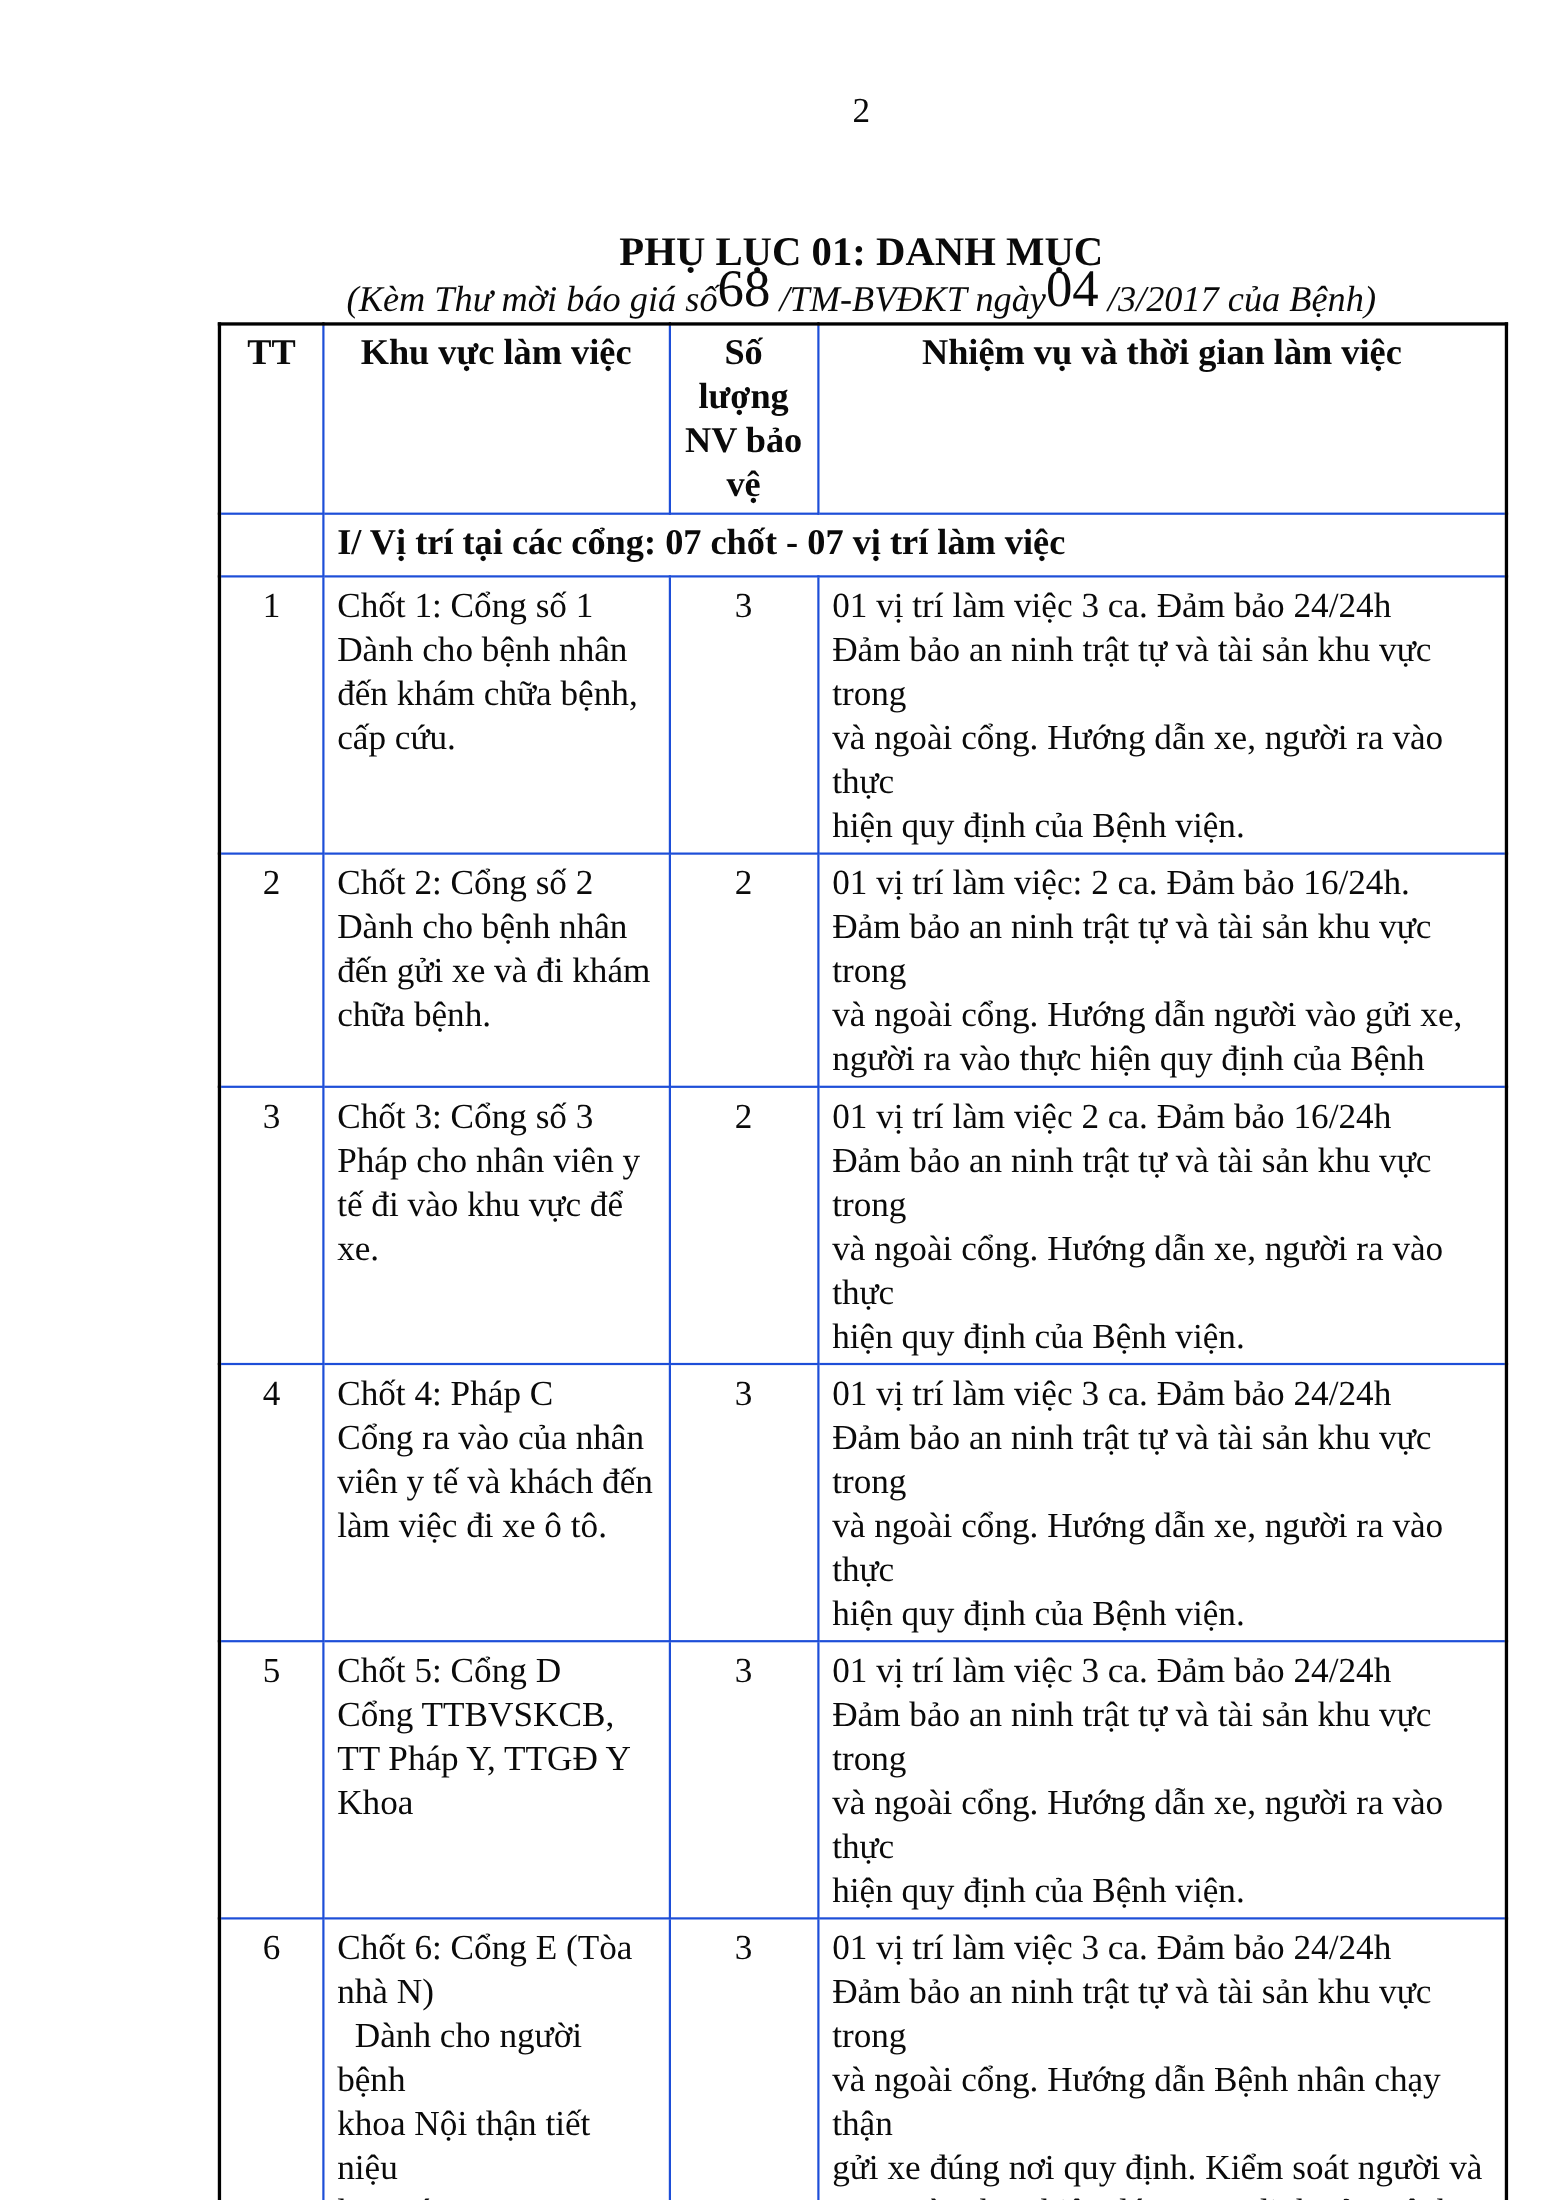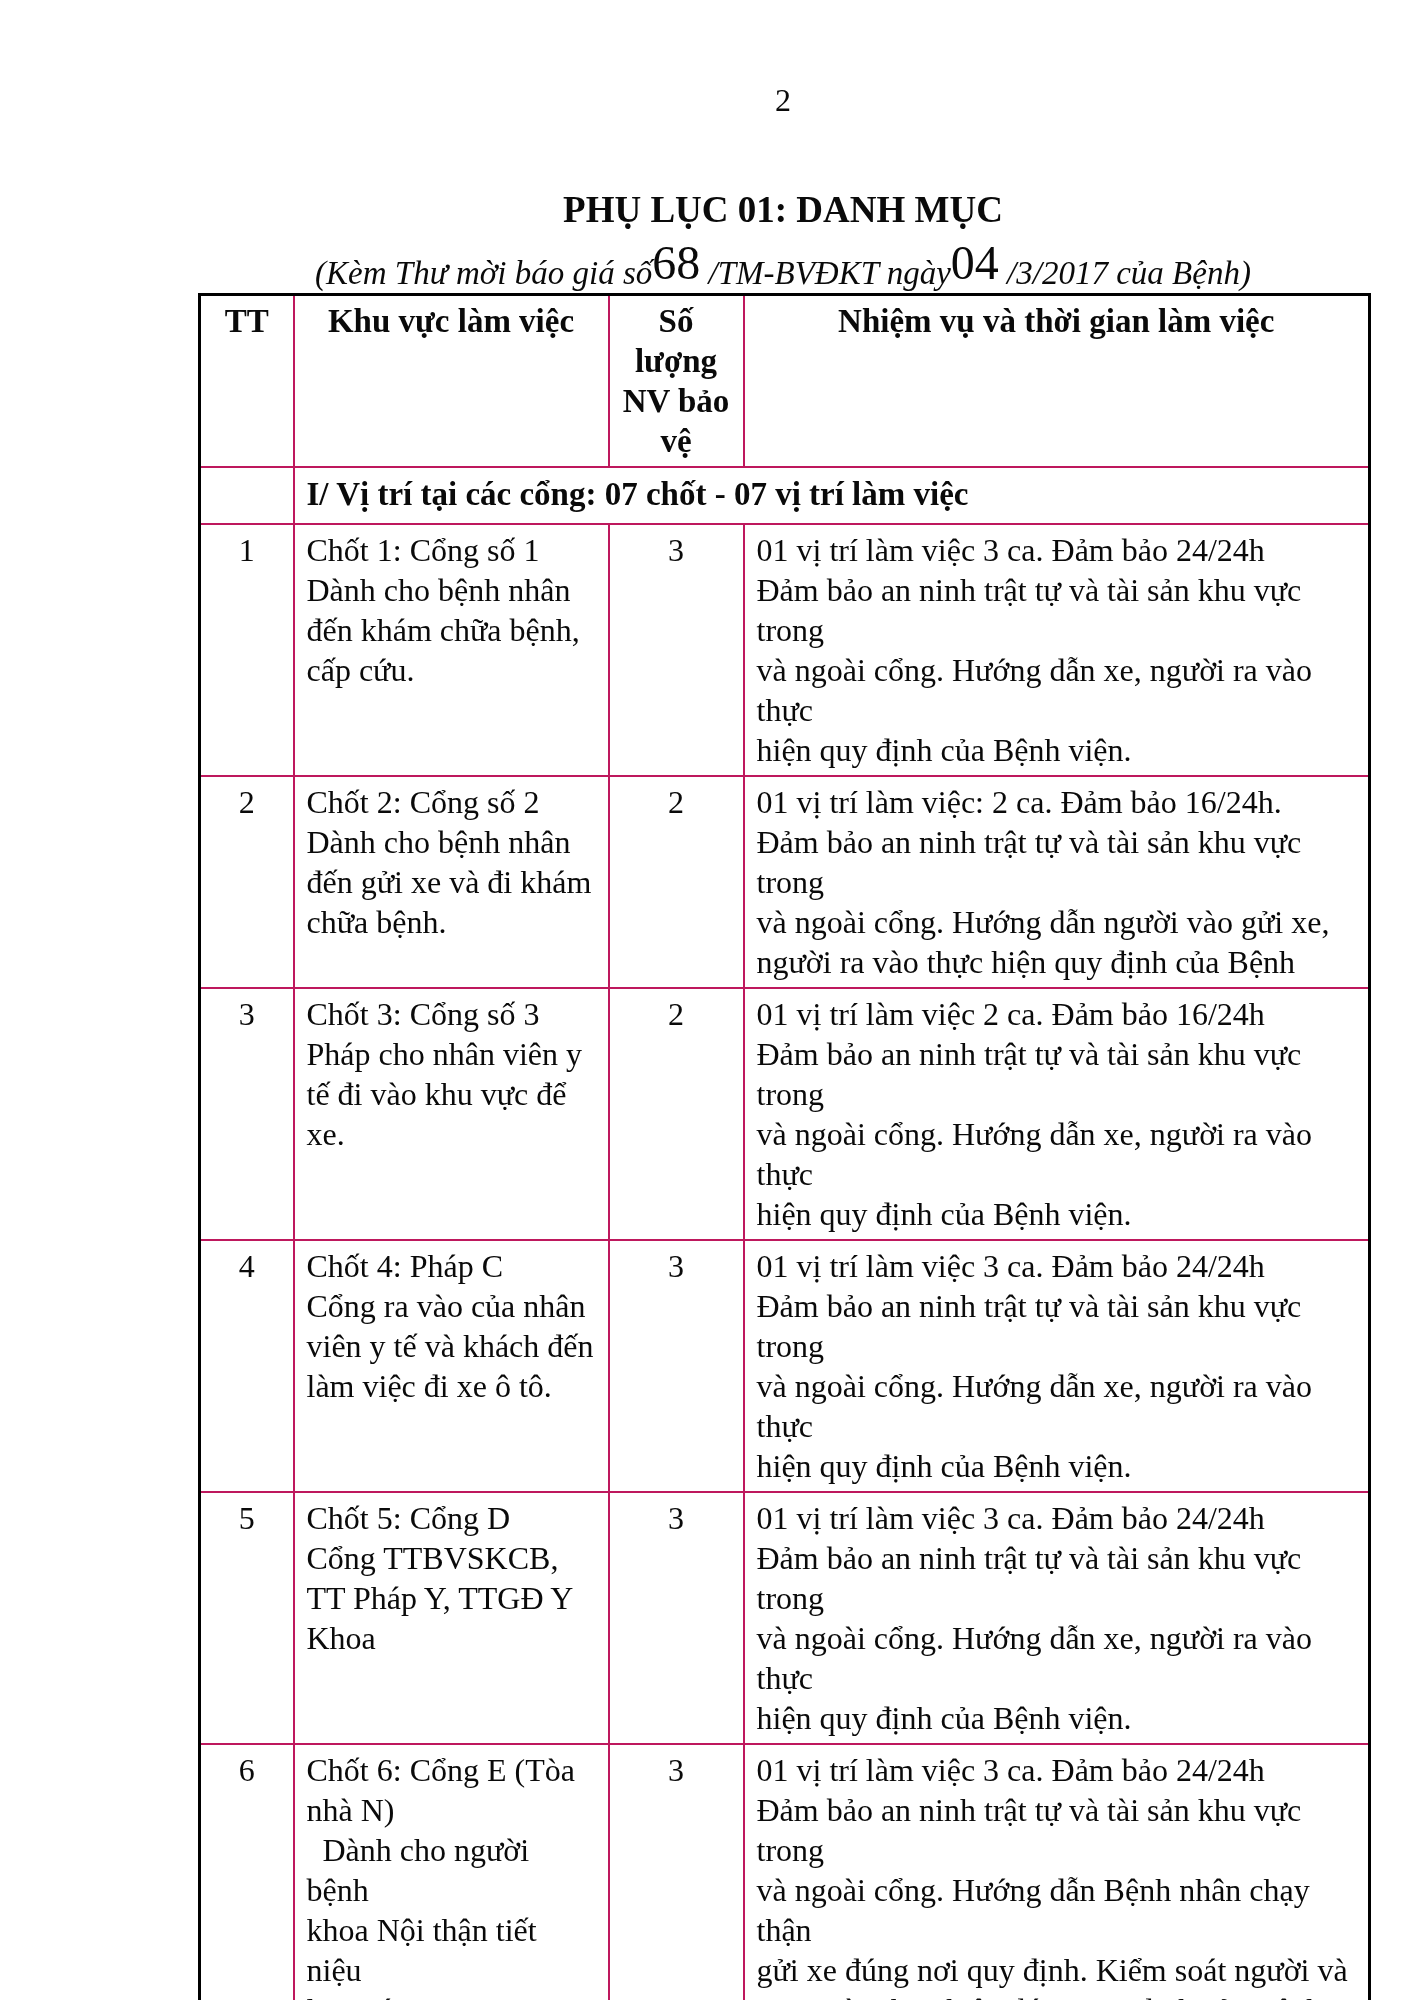--- a/index.html
+++ b/index.html
@@ -9,41 +9,41 @@
     background:#ffffff;
     font-family:"Liberation Serif","DejaVu Serif",serif;
     color:#0a0a0a;
     overflow:hidden;
   }
   .page-number{
     position:absolute;top:80px;left:198px;width:1170px;
     text-align:center;font-size:32px;line-height:40px;
   }
   .doc-title{
-    position:absolute;top:188px;left:198px;width:1170px;
+    position:absolute;top:208px;left:198px;width:1170px;
     text-align:center;font-size:37px;line-height:44px;font-weight:bold;
   }
   .doc-subtitle{
     position:absolute;top:248px;left:98px;width:1370px;
     text-align:center;font-size:33px;line-height:40px;font-style:italic;
   }
   .fillnum{
     font-style:normal;font-size:48px;position:relative;top:-5px;
   }
   table.main{
     position:absolute;top:293px;left:198px;
     width:1170px;table-layout:fixed;
     border-collapse:collapse;border:3px solid #000;
   }
   col.c1{width:94px;}
   col.c2{width:315px;}
   col.c3{width:135px;}
   col.c4{width:626px;}
   td{
-    border:2px solid #be185d;
+    border:2px solid #1d4ed8;
     vertical-align:top;
     padding:5px 12px;
     font-size:32px;line-height:40px;
     white-space:pre-wrap;
     overflow:hidden;
   }
   td.center{text-align:center;padding-left:4px;padding-right:4px;}
   td.head{font-weight:bold;text-align:center;font-size:33px;}
   td.section{font-weight:bold;font-size:33px;padding-top:6px;}
   .area-title{display:block;}

